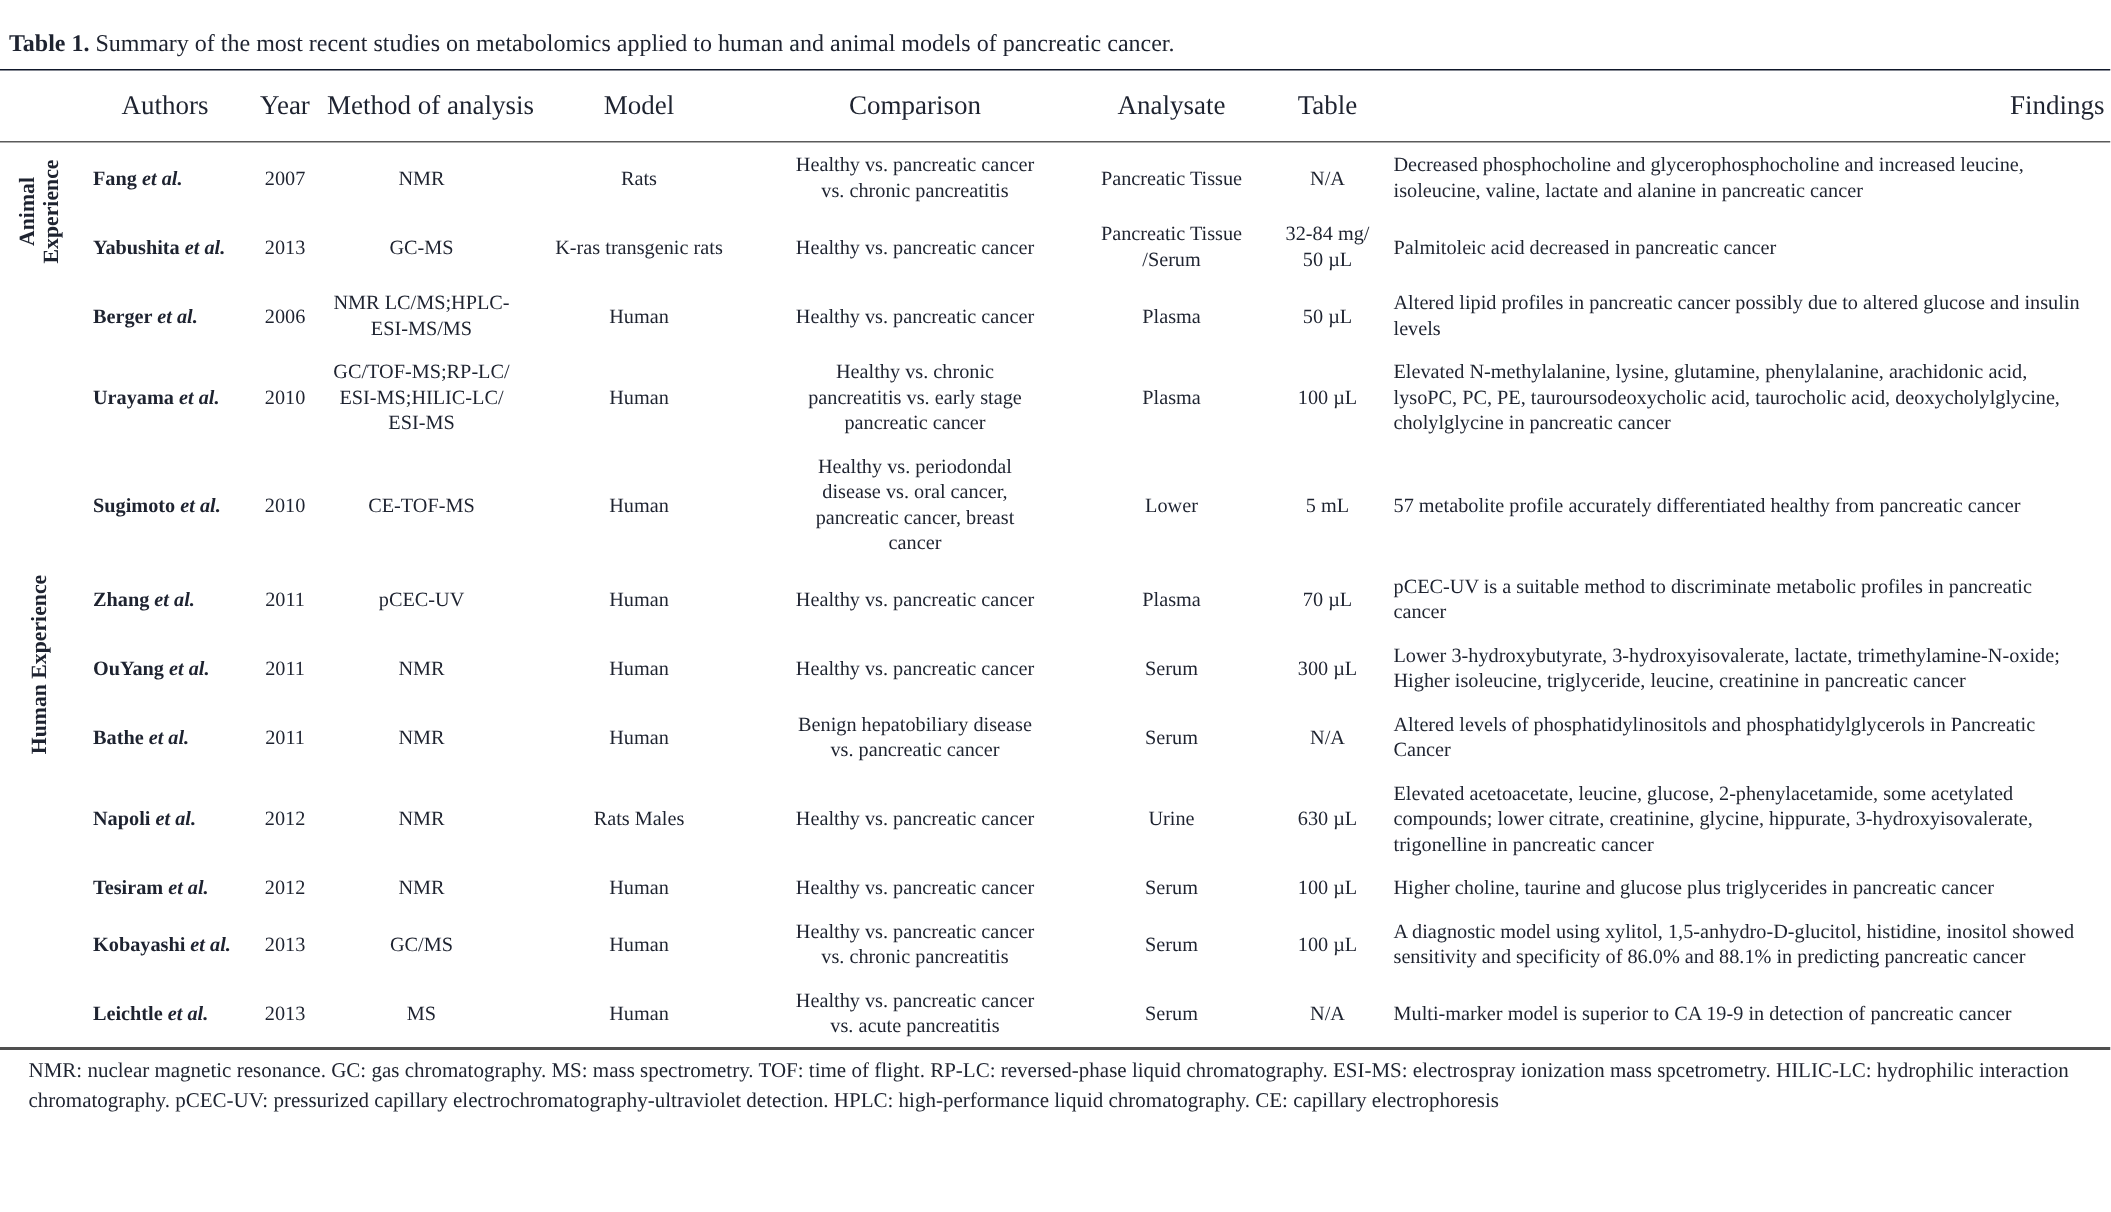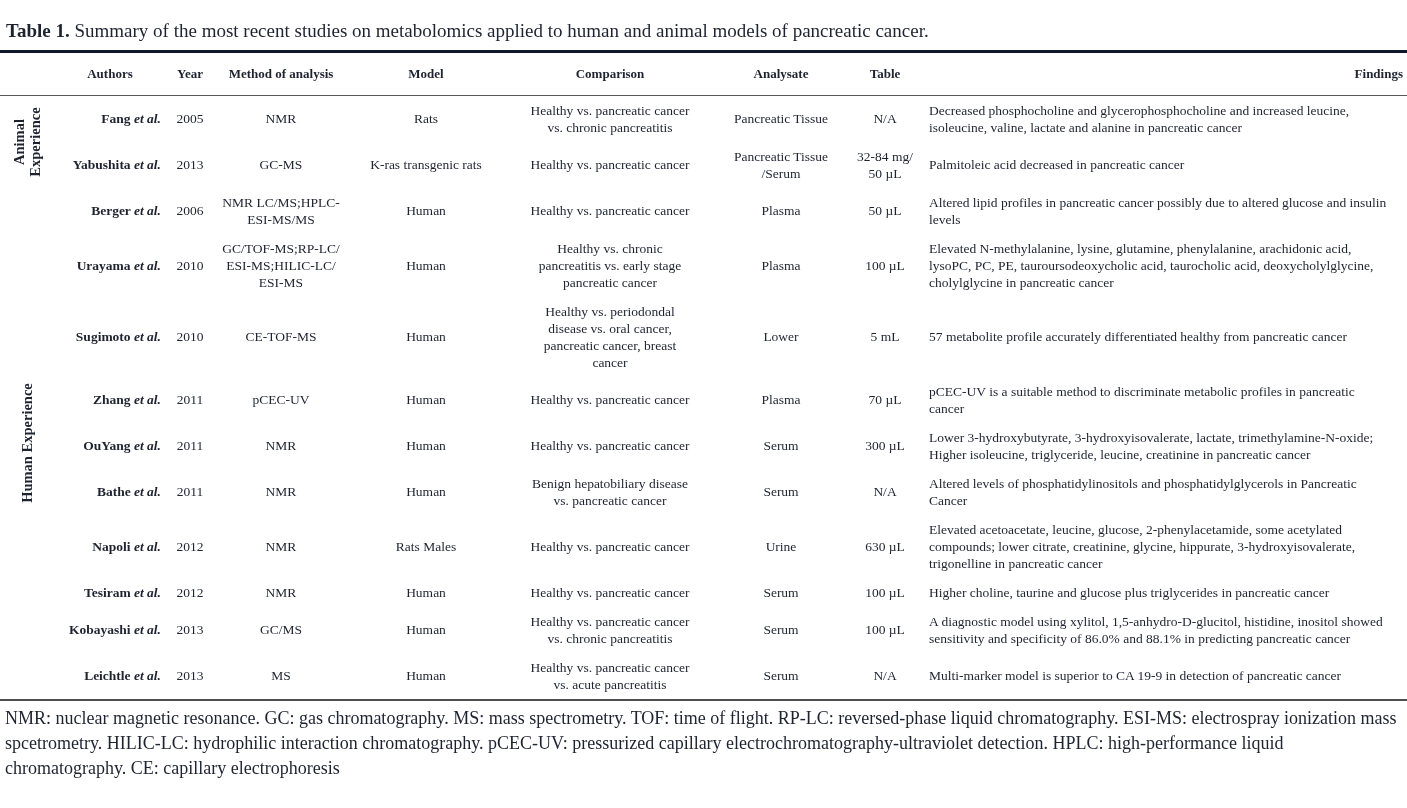--- a/index.html
+++ b/index.html
@@ -14,62 +14,62 @@
     font-family: "Liberation Serif", serif;
     color: #1e2330;
     -webkit-font-smoothing: antialiased;
   }
   .page {
     width: 1407px;
     box-sizing: border-box;
     padding-top: 20px;
   }
   .title {
-    font-size: 19px;
+    font-size: 16px;
     line-height: 1.2;
     padding: 0 8px 7px 6px;
-    border-bottom: 3px solid #0f172a;
+    border-bottom: 1px solid #0f172a;
   }
   .title b { font-weight: bold; }
   table.data-table {
     width: 100%;
     border-collapse: collapse;
     table-layout: fixed;
     border-bottom: 2px solid #4f4f4f;
   }
   col.c-group    { width: 54px;  }
   col.c-author   { width: 112px; }
   col.c-year     { width: 48px;  }
   col.c-method   { width: 134px; }
   col.c-model    { width: 156px; }
   col.c-comp     { width: 212px; }
   col.c-analys   { width: 130px; }
   col.c-volume   { width: 78px;  }
   col.c-findings { width: auto;  }
   thead th {
-    font-weight: bold;
-    font-size: 13px;
+    font-weight: normal;
+    font-size: 18px;
     text-align: center;
     padding: 13px 4px 13px;
     border-bottom: 1.5px solid #5a5a5a;
     white-space: nowrap;
     overflow: visible;
   }
   thead th.h-findings { text-align: right; }
   tbody td {
     font-size: 13.5px;
     line-height: 1.26;
     padding: 6px 5px;
     text-align: center;
     vertical-align: middle;
     white-space: pre-line;
     overflow-wrap: break-word;
   }
   tbody td.cell-author {
-    text-align: right;
+    text-align: left;
     white-space: normal;
     font-weight: bold;
     padding-left: 8px;
   }
   tbody td.cell-author i { font-weight: bold; font-style: italic; }
   tbody td.cell-findings {
     text-align: left;
     white-space: normal;
     padding-right: 14px;
     font-family: Liberation Serif, serif;
@@ -83,23 +83,23 @@
     top: 50%;
     left: 50%;
     transform: translate(-50%, -50%) rotate(-90deg);
     font-weight: bold;
     font-size: 14.5px;
     line-height: 1.12;
     text-align: center;
     white-space: nowrap;
   }
   .footnote {
-    font-size: 18px;
+    font-size: 14px;
     line-height: 1.4;
-    padding: 5px 6px 0 5px;
+    padding: 5px 6px 0 19px;
   }
 </style>
 </head>
 <body>
 
 <div class="page">
 
   <div class="title"><b>Table 1.</b><span> Summary of the most recent studies on metabolomics applied to human and animal models of pancreatic cancer.</span></div>
 
   <table class="data-table">
@@ -127,21 +127,21 @@
         <th class="h-findings">Findings</th>
       </tr>
     </thead>
     <tbody>
         <tr>
           <td class="group-cell" rowspan="2"><div class="rotated">
               <div>Animal</div>
               <div>Experience</div>
             </div></td>
           <td class="cell-author">Fang <i>et al.</i></td>
-          <td class="cell-year">2005</td>
+          <td class="cell-year">2007</td>
           <td class="cell-method">NMR</td>
           <td class="cell-model">Rats</td>
           <td class="cell-comparison">Healthy vs. pancreatic cancer
 vs. chronic pancreatitis</td>
           <td class="cell-analysate">Pancreatic Tissue</td>
           <td class="cell-volume">N/A</td>
           <td class="cell-findings">Decreased phosphocholine and glycerophosphocholine and increased leucine, isoleucine, valine, lactate and alanine in pancreatic cancer</td>
         </tr>
         <tr>
           <td class="cell-author">Yabushita <i>et al.</i></td>

